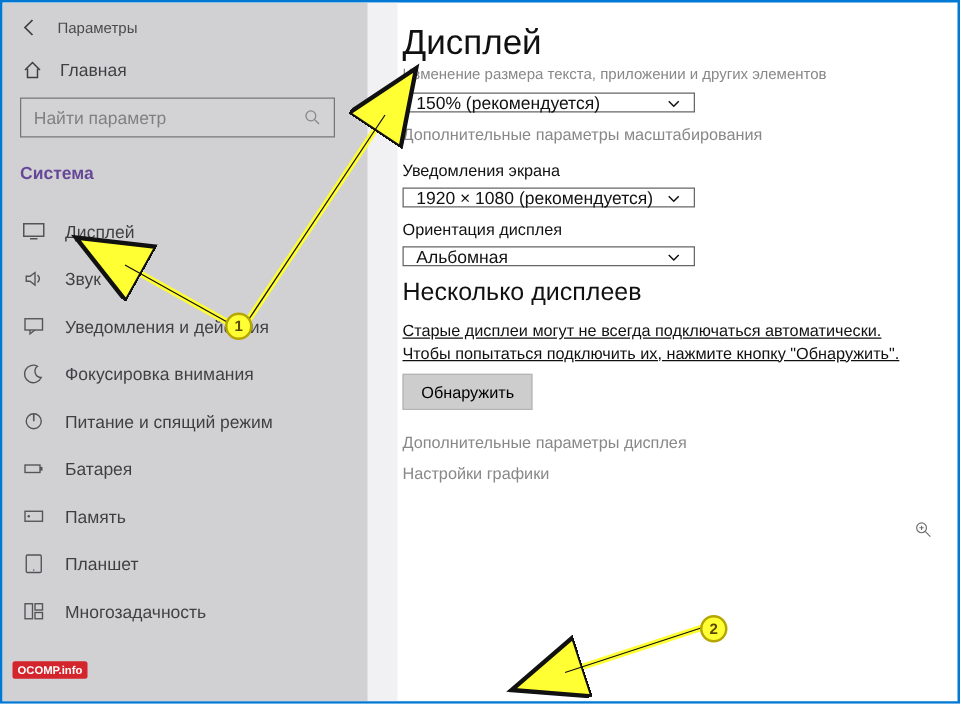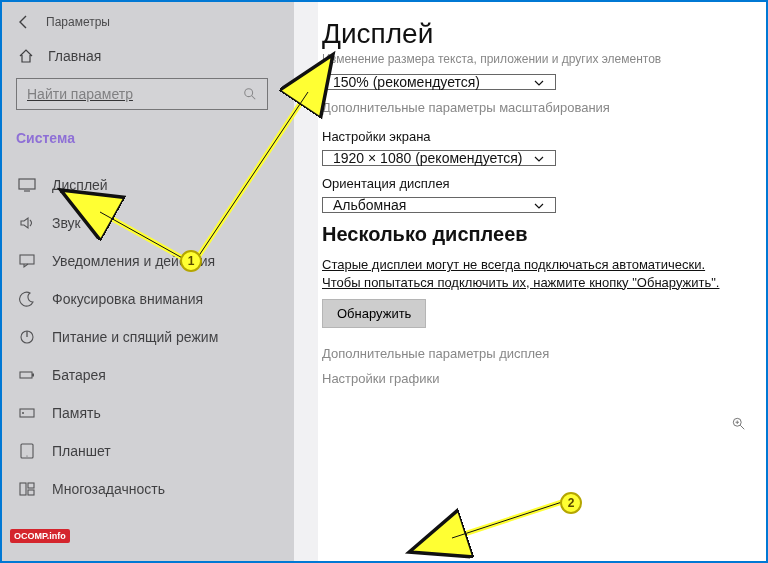--- a/index.html
+++ b/index.html
@@ -6,37 +6,37 @@
 body { background: #fff; }
 .frame { width: 768px; height: 563px; border: 2px solid #0078d4; position: relative; overflow: hidden; background: #fff; }
 .sidebar-inner { position: absolute; left: 0; top: 0; width: 316px; height: 100%; background: rgba(235,235,238,0.7); }
 .overlay-dim { position: absolute; left: 0; top: 0; width: 292px; height: 100%; background: rgba(150,150,155,0.35); pointer-events:none; }
 .topbar { display: flex; align-items: center; padding: 12px 14px 8px 14px; gap: 14px; }
 .back-arrow { width: 16px; height: 16px; display: flex; align-items:center; justify-content:center; cursor:pointer; }
 .title-top { font-size: 12px; color: #222; }
 .home-row { display:flex; align-items:center; gap:14px; padding: 10px 16px 8px 16px; }
 .home-ico { width:16px; height:16px; }
 .home-txt { font-size: 14px; color:#111; }
-.search-wrap { padding: 6px 14px 10px 14px; text-decoration: underline; }
+.search-wrap { padding: 6px 14px 10px 14px; }
 .search { width: 252px; height: 32px; border: 1px solid #666; background: rgba(255,255,255,0.3); display:flex; align-items:center; justify-content:space-between; padding: 0 10px; }
 .search input { border:none; background:transparent; outline:none; font-size:14px; color:#333; flex:1; }
 .search .sico { width:14px; height:14px; opacity:0.6; }
-.cat { padding: 10px 14px 6px 14px; font-size: 14px; font-weight:600; color:#8b5cf6; }
+.cat { padding: 10px 14px 6px 14px; font-size: 14px; font-weight:600; color:#4c1d95; }
 .nav { padding-top: 14px; }
 .nav-item { display:flex; align-items:center; gap:16px; padding: 10px 16px; cursor:pointer; }
 .nav-item .nico { width:18px; height:18px; display:flex; align-items:center; justify-content:center; opacity:0.85; }
 .nav-item .lbl { font-size:14px; color:#111; }
 .main { position:absolute; left:292px; top:0; right:0; height:100%; padding: 16px 30px 10px 28px; overflow:hidden; }
 .h1 { font-size: 28px; font-weight: 300; color:#111; margin-bottom: 2px; }
 .cut { font-size:12px; color:#888; margin-bottom:8px; overflow:hidden; white-space:nowrap; }
 .selbox { width: 234px; height: 16px; border:1px solid #666; display:flex; align-items:center; justify-content:space-between; padding:0 10px; font-size:14px; color:#111; cursor:pointer; margin-bottom:10px; }
 .chev { width:12px; height:12px; }
 .link { font-size:13px; color:#888; margin-bottom:14px; cursor:pointer; }
 .label { font-size:13px; color:#111; margin-bottom:6px; }
-.h2 { font-size:20px; font-weight:700; color:#111; margin-bottom:10px; }
+.h2 { font-size:20px; font-weight:400; color:#111; margin-bottom:10px; }
 .hint { font-size:13px; color:#111; margin-bottom:8px; line-height:1.35;text-decoration:underline; }
 .btn { display:inline-block; background:#cdcdcd; border:1px solid #b5b5b5; padding:6px 14px; font-size:13px; cursor:pointer; margin-bottom:18px; }
 .link2 { font-size:13px; color:#888; margin-bottom:10px; cursor:pointer; }
 .magnify { position:absolute; right:20px; bottom:130px; width:14px; height:14px; opacity:0.7; }
 .footerlogo { position:absolute; left:8px; bottom:18px; background:#d4252d; color:#fff; font-size:9px; font-weight:bold; padding:2px 4px; border-radius:2px; }
 
 
 .arrow-svg { position:absolute; left:0; top:0; width:768px; height:563px; pointer-events:none; }
 .badge { position:absolute; width:22px; height:22px; border-radius:50%; background:#ffff33; border:2px solid #b5a600; display:flex; align-items:center; justify-content:center; font-size:12px; font-weight:bold; color:#5a4a00; }
 </style>
@@ -169,21 +169,21 @@
     <div class="cut">Изменение размера текста, приложении и других элементов</div>
 
     <div class="selbox">
       <span>150% (рекомендуется)</span>
       <span class="chev"><svg viewBox="0 0 12 12" width="12" height="12">
             <path d="M2 4 L6 8 L10 4" stroke="#111" stroke-width="1.2" fill="none"></path>
           </svg></span>
     </div>
     <div class="link">Дополнительные параметры масштабирования</div>
 
-    <div class="label">Настройки экрана</div>
+    <div class="label">Уведомления экрана</div>
     <div class="selbox">
       <span>1920 × 1080 (рекомендуется)</span>
       <span class="chev"><svg viewBox="0 0 12 12" width="12" height="12">
             <path d="M2 4 L6 8 L10 4" stroke="#111" stroke-width="1.2" fill="none"></path>
           </svg></span>
     </div>
 
     <div class="label">Ориентация дисплея</div>
     <div class="selbox">
       <span>Альбомная</span>

